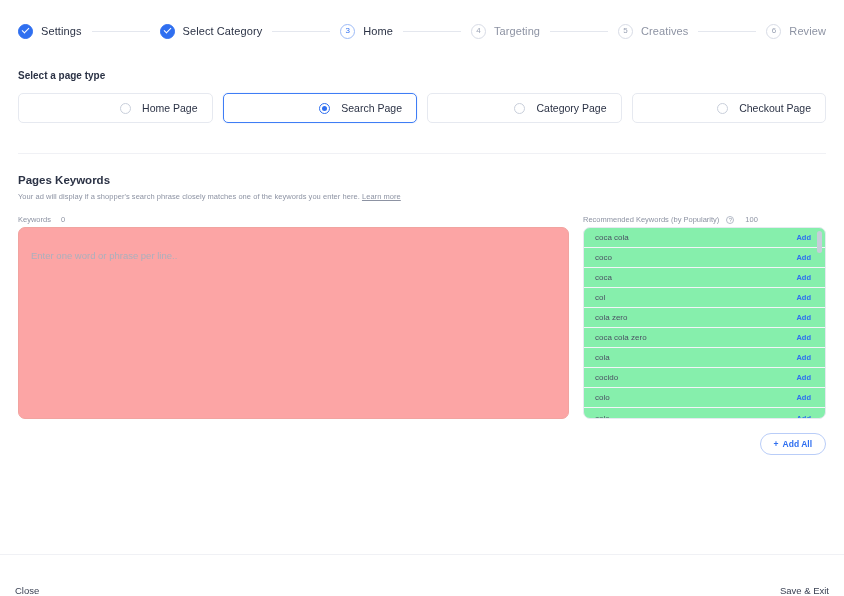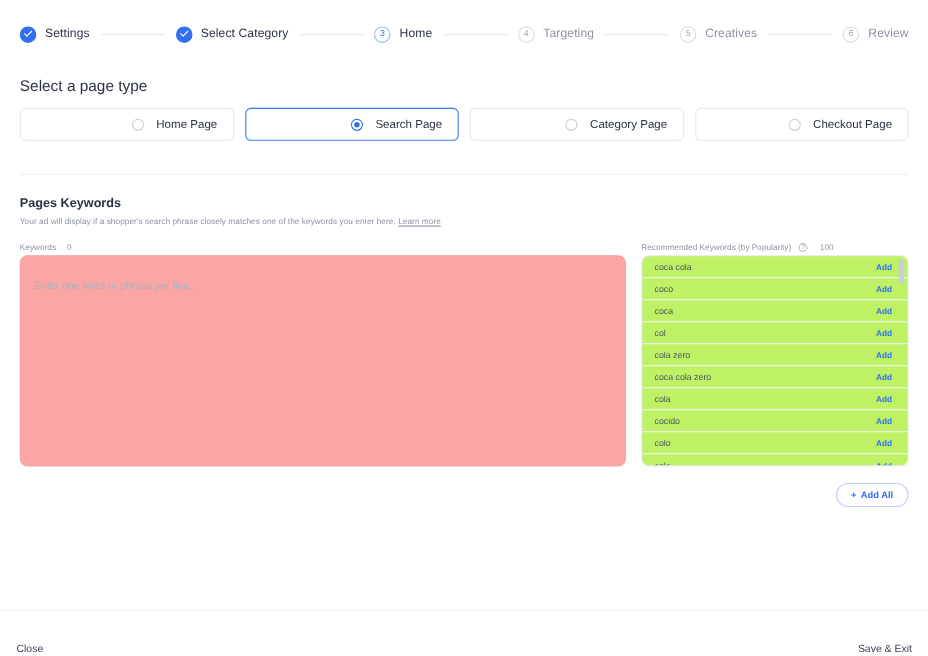--- a/index.html
+++ b/index.html
@@ -78,22 +78,22 @@
   .step-line {
     flex: 1 1 auto;
     height: 1px;
     background: #e4e7ee;
     margin: 0 10px;
     min-width: 18px;
   }
 
   
   .section-title {
-    font-size: 14px;
-    font-weight: normal;
+    font-size: 10px;
+    font-weight: bold;
     color: #2b3245;
     padding: 0 18px;
   }
   .page-type-wrap {
     margin-top: 26px;
   }
   .page-type-row {
     display: flex;
     gap: 0;
     padding: 0 18px;
@@ -223,21 +223,21 @@
     text-align: center;
     display: inline-block;
   }
   .rec-count { color: #8d93a3; margin-left: 4px; }
 
   .rec-box {
     position: relative;
     height: 192px;
     border: 1px solid #e6e9f0;
     border-radius: 7px;
-    background: #bef264;
+    background: #86efac;
     overflow: hidden;
   }
   .rec-scroll {
     height: 100%;
     overflow: hidden;
     padding-right: 0;
   }
   .rec-item {
     height: 20px;
     display: flex;

